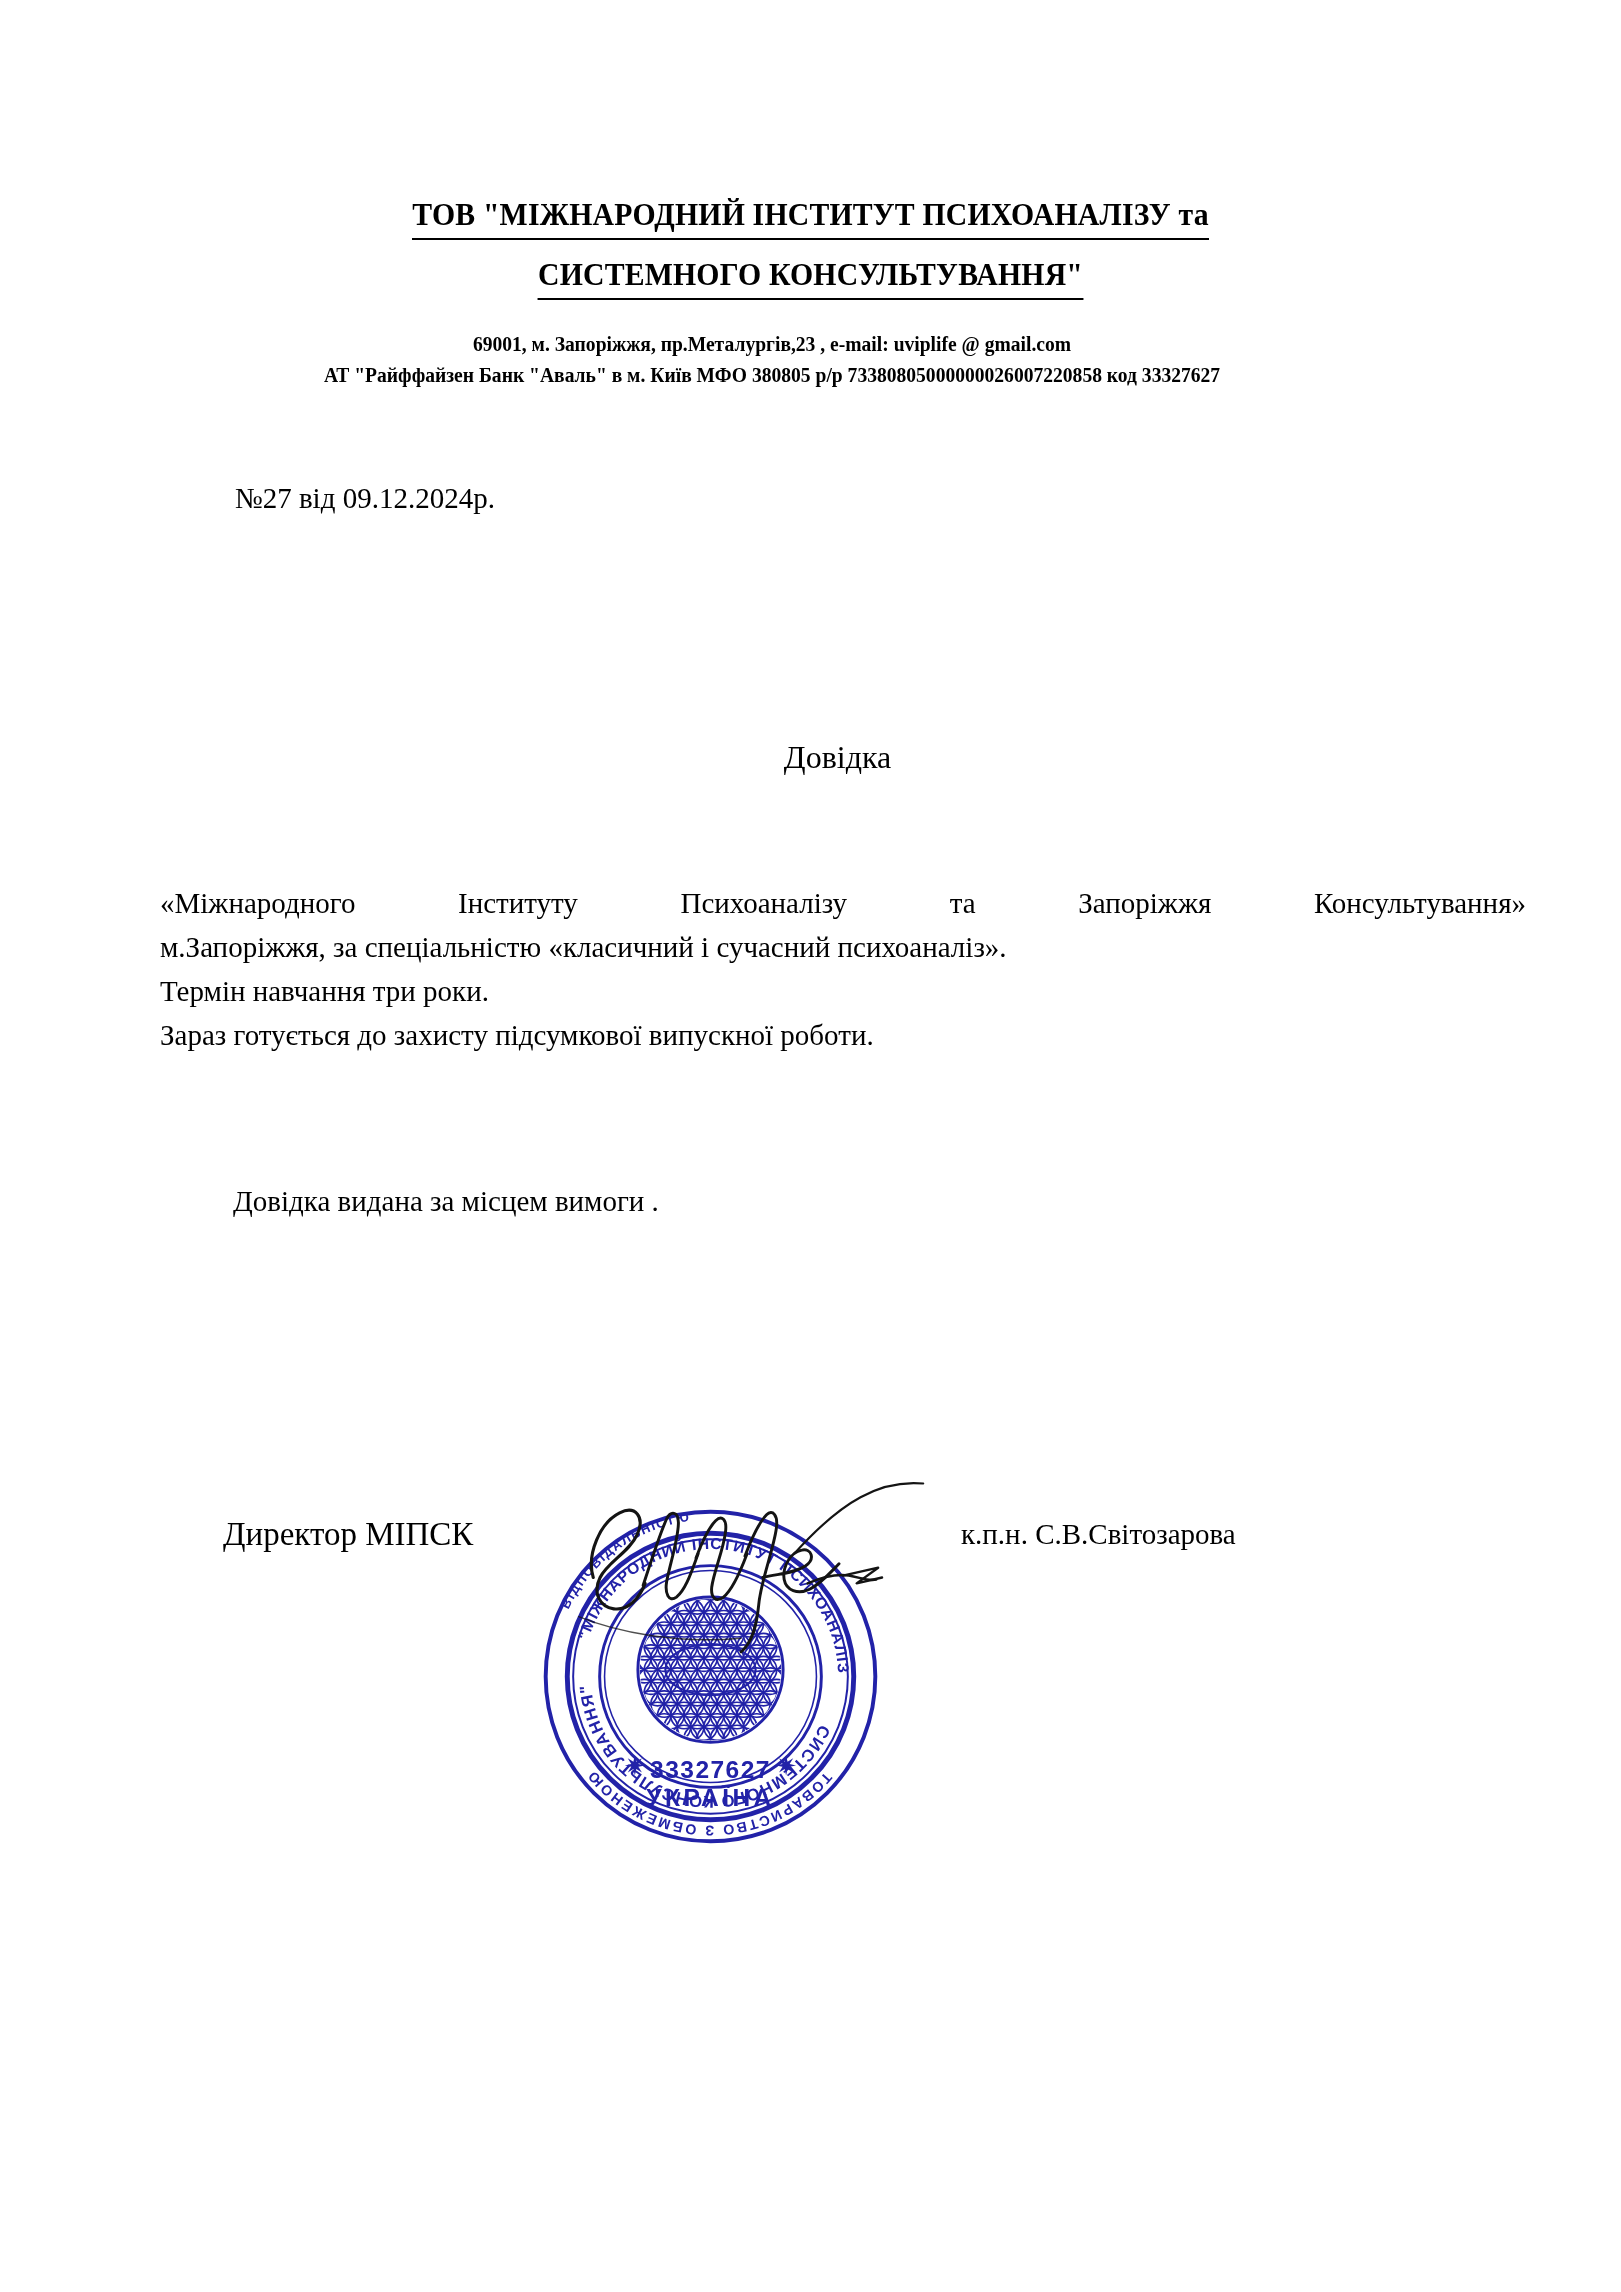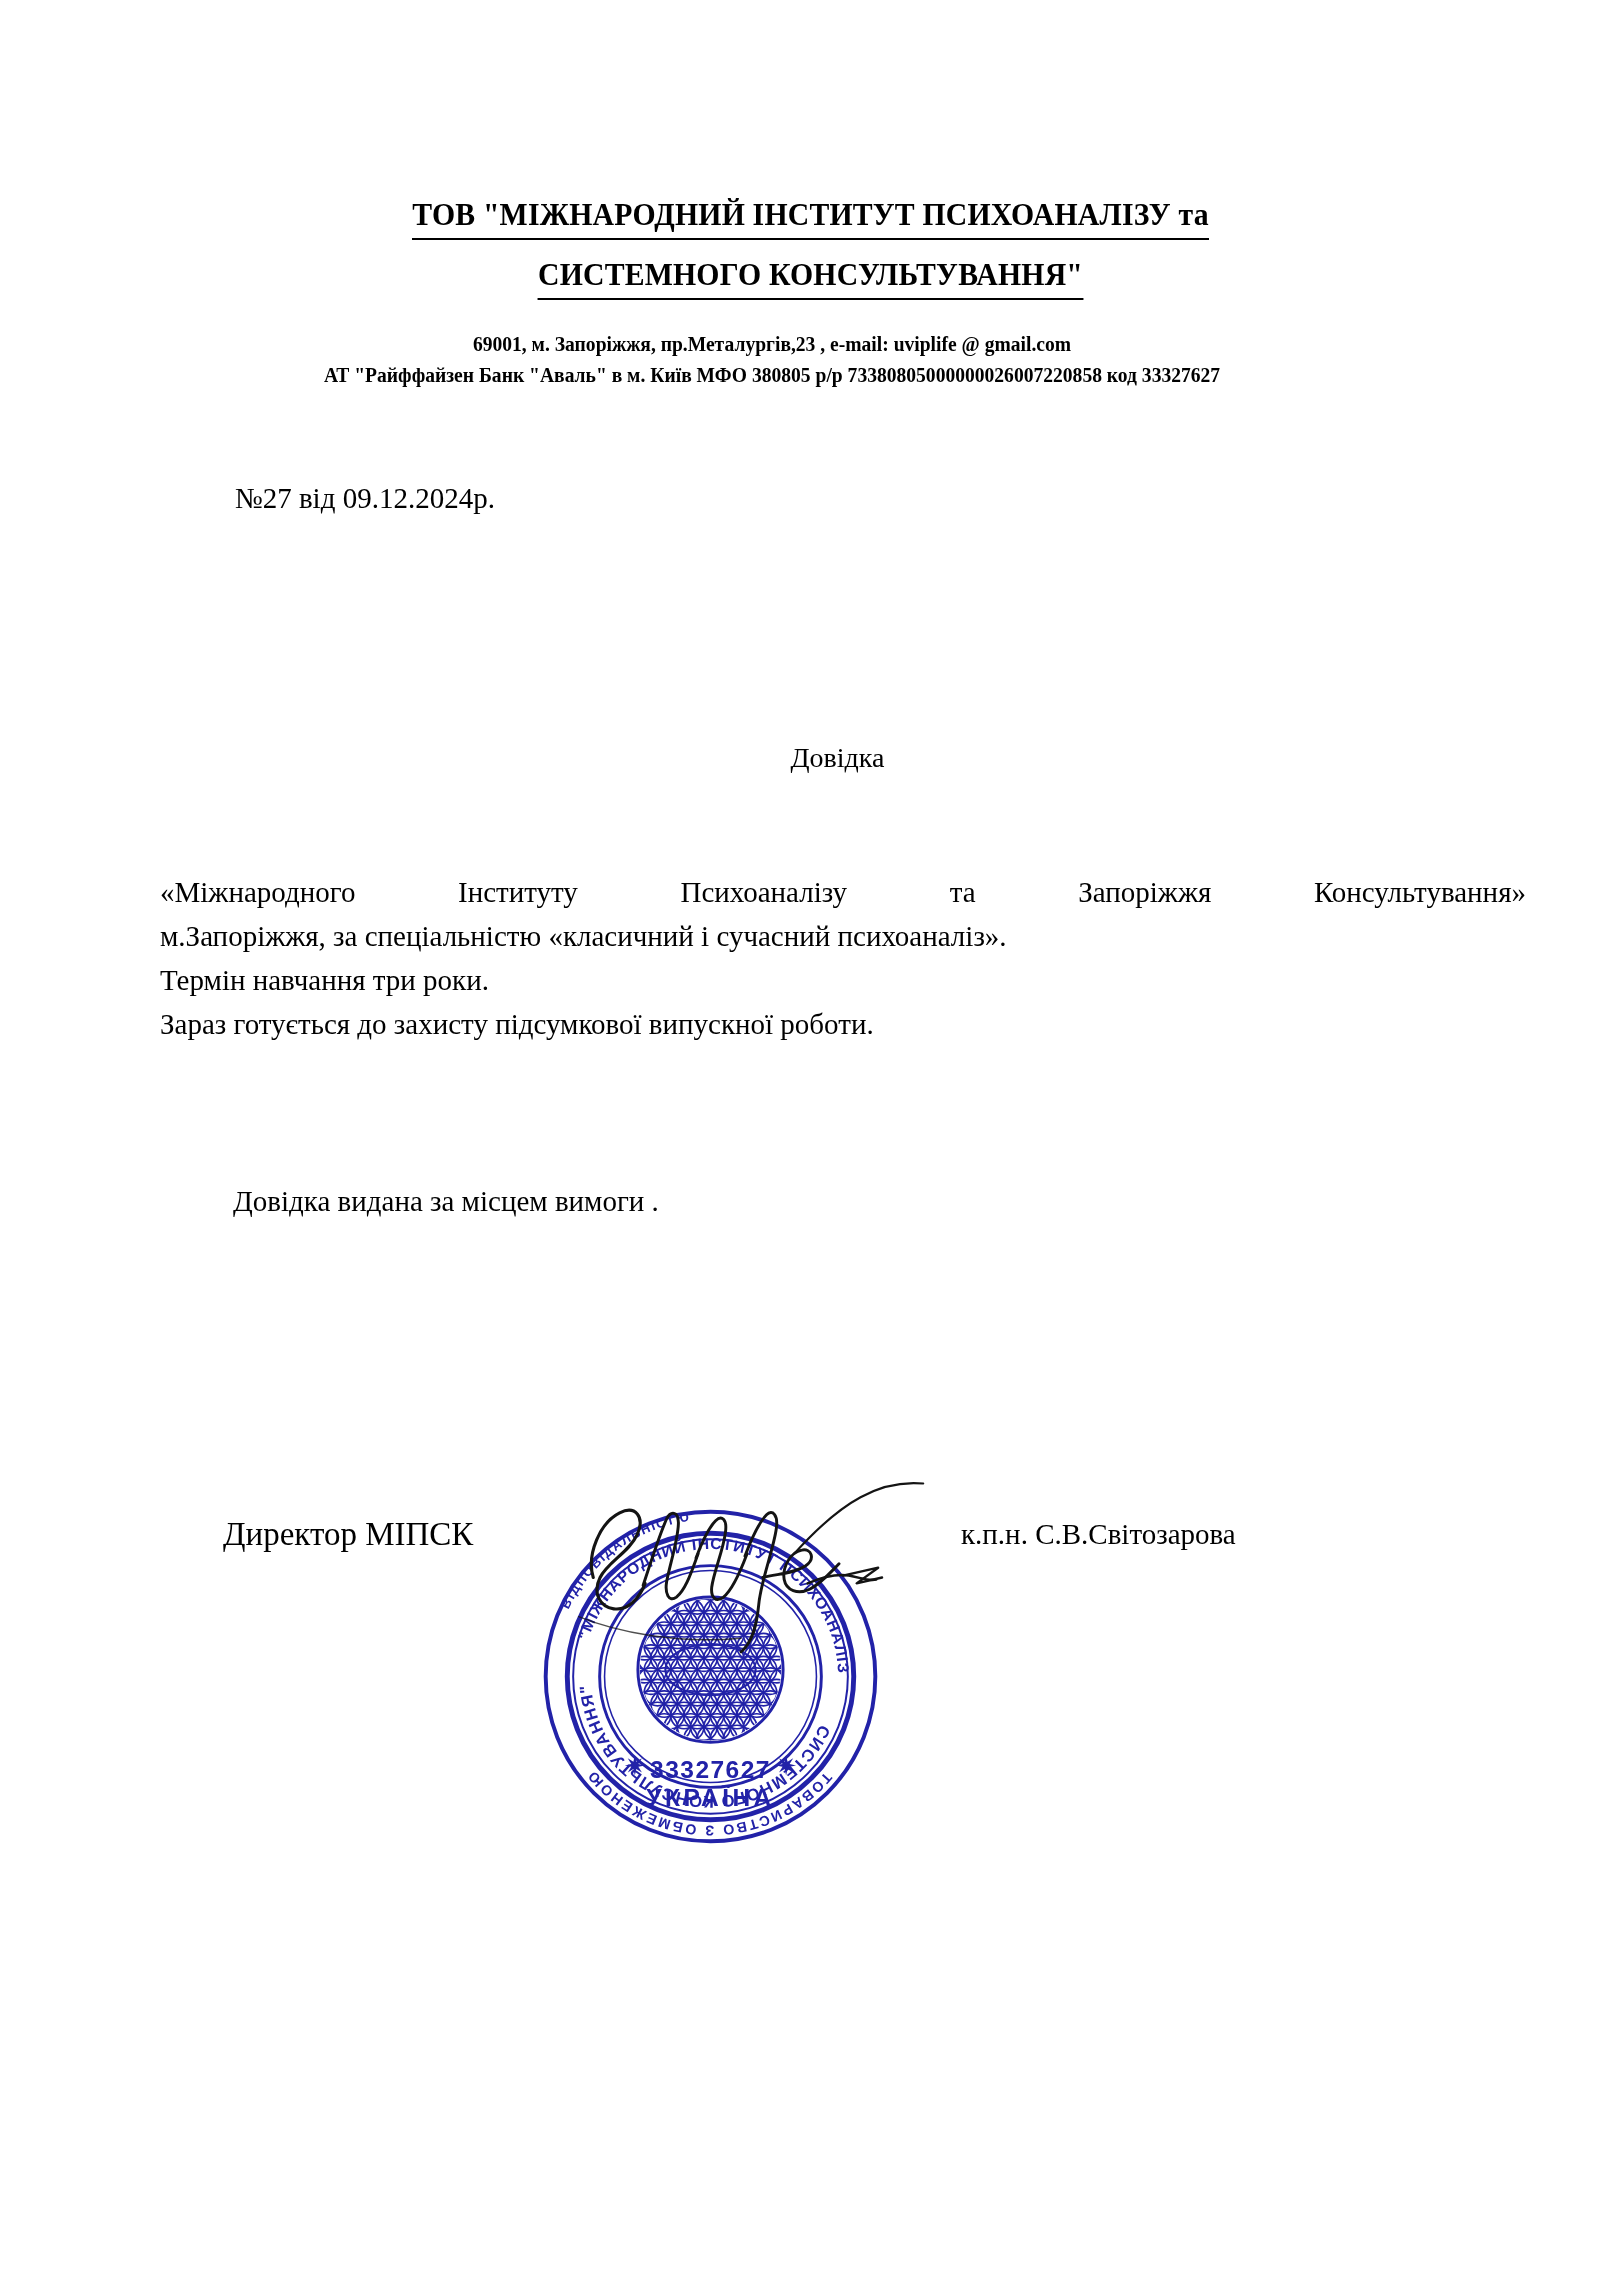--- a/index.html
+++ b/index.html
@@ -70,21 +70,21 @@
     white-space: nowrap;
   }
 
   
   .doc-title {
     position: absolute;
     left: 0;
     top: 737px;
     width: 1621px;
     text-align: center;
-    font-size: 28px;
+    font-size: 32px;
     line-height: 41px;
   }
   .doc-title .t-inner {
     display: inline-block;
     margin-left: 54px;
   }
 
   
   .body-block {
     position: absolute;
@@ -95,21 +95,21 @@
   .b-line {
     font-size: 29px;
     line-height: 44px;
     white-space: nowrap;
   }
   .b-line.justify {
     display: flex;
     justify-content: space-between;
     white-space: nowrap;
   }
-  .b-line.justify > span { display: inline-block; }
+  .b-line.justify > span { display: inline-block; margin-top: 11px; }
 
   .closing {
     position: absolute;
     left: 233px;
     top: 1181px;
     font-size: 29px;
     line-height: 41px;
     white-space: nowrap;
   }
 

